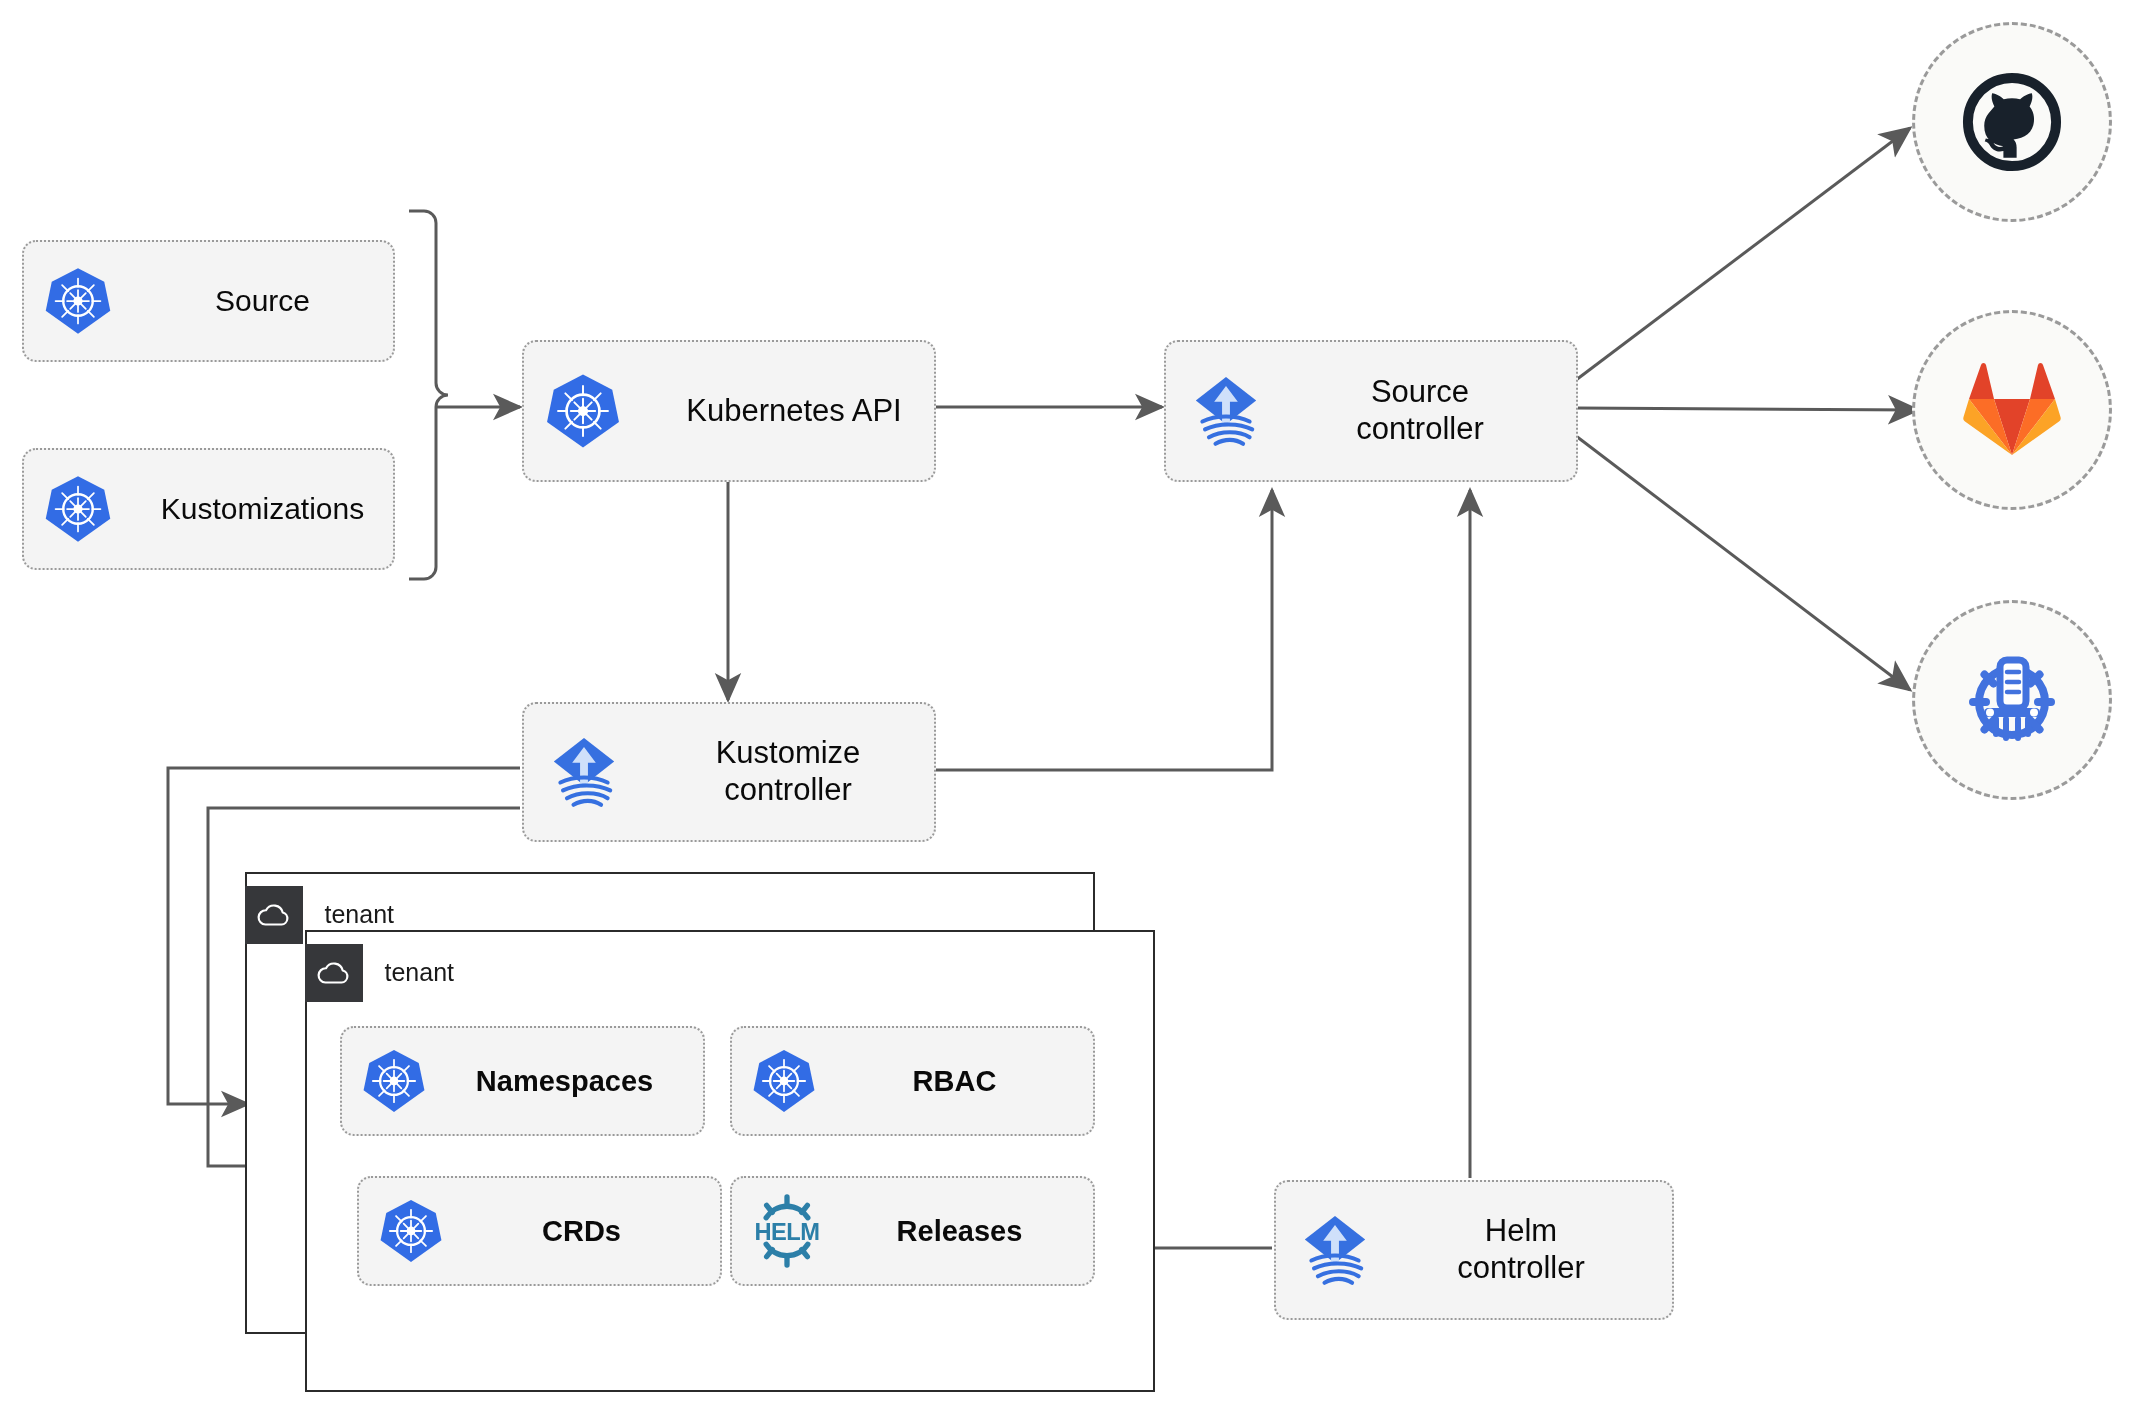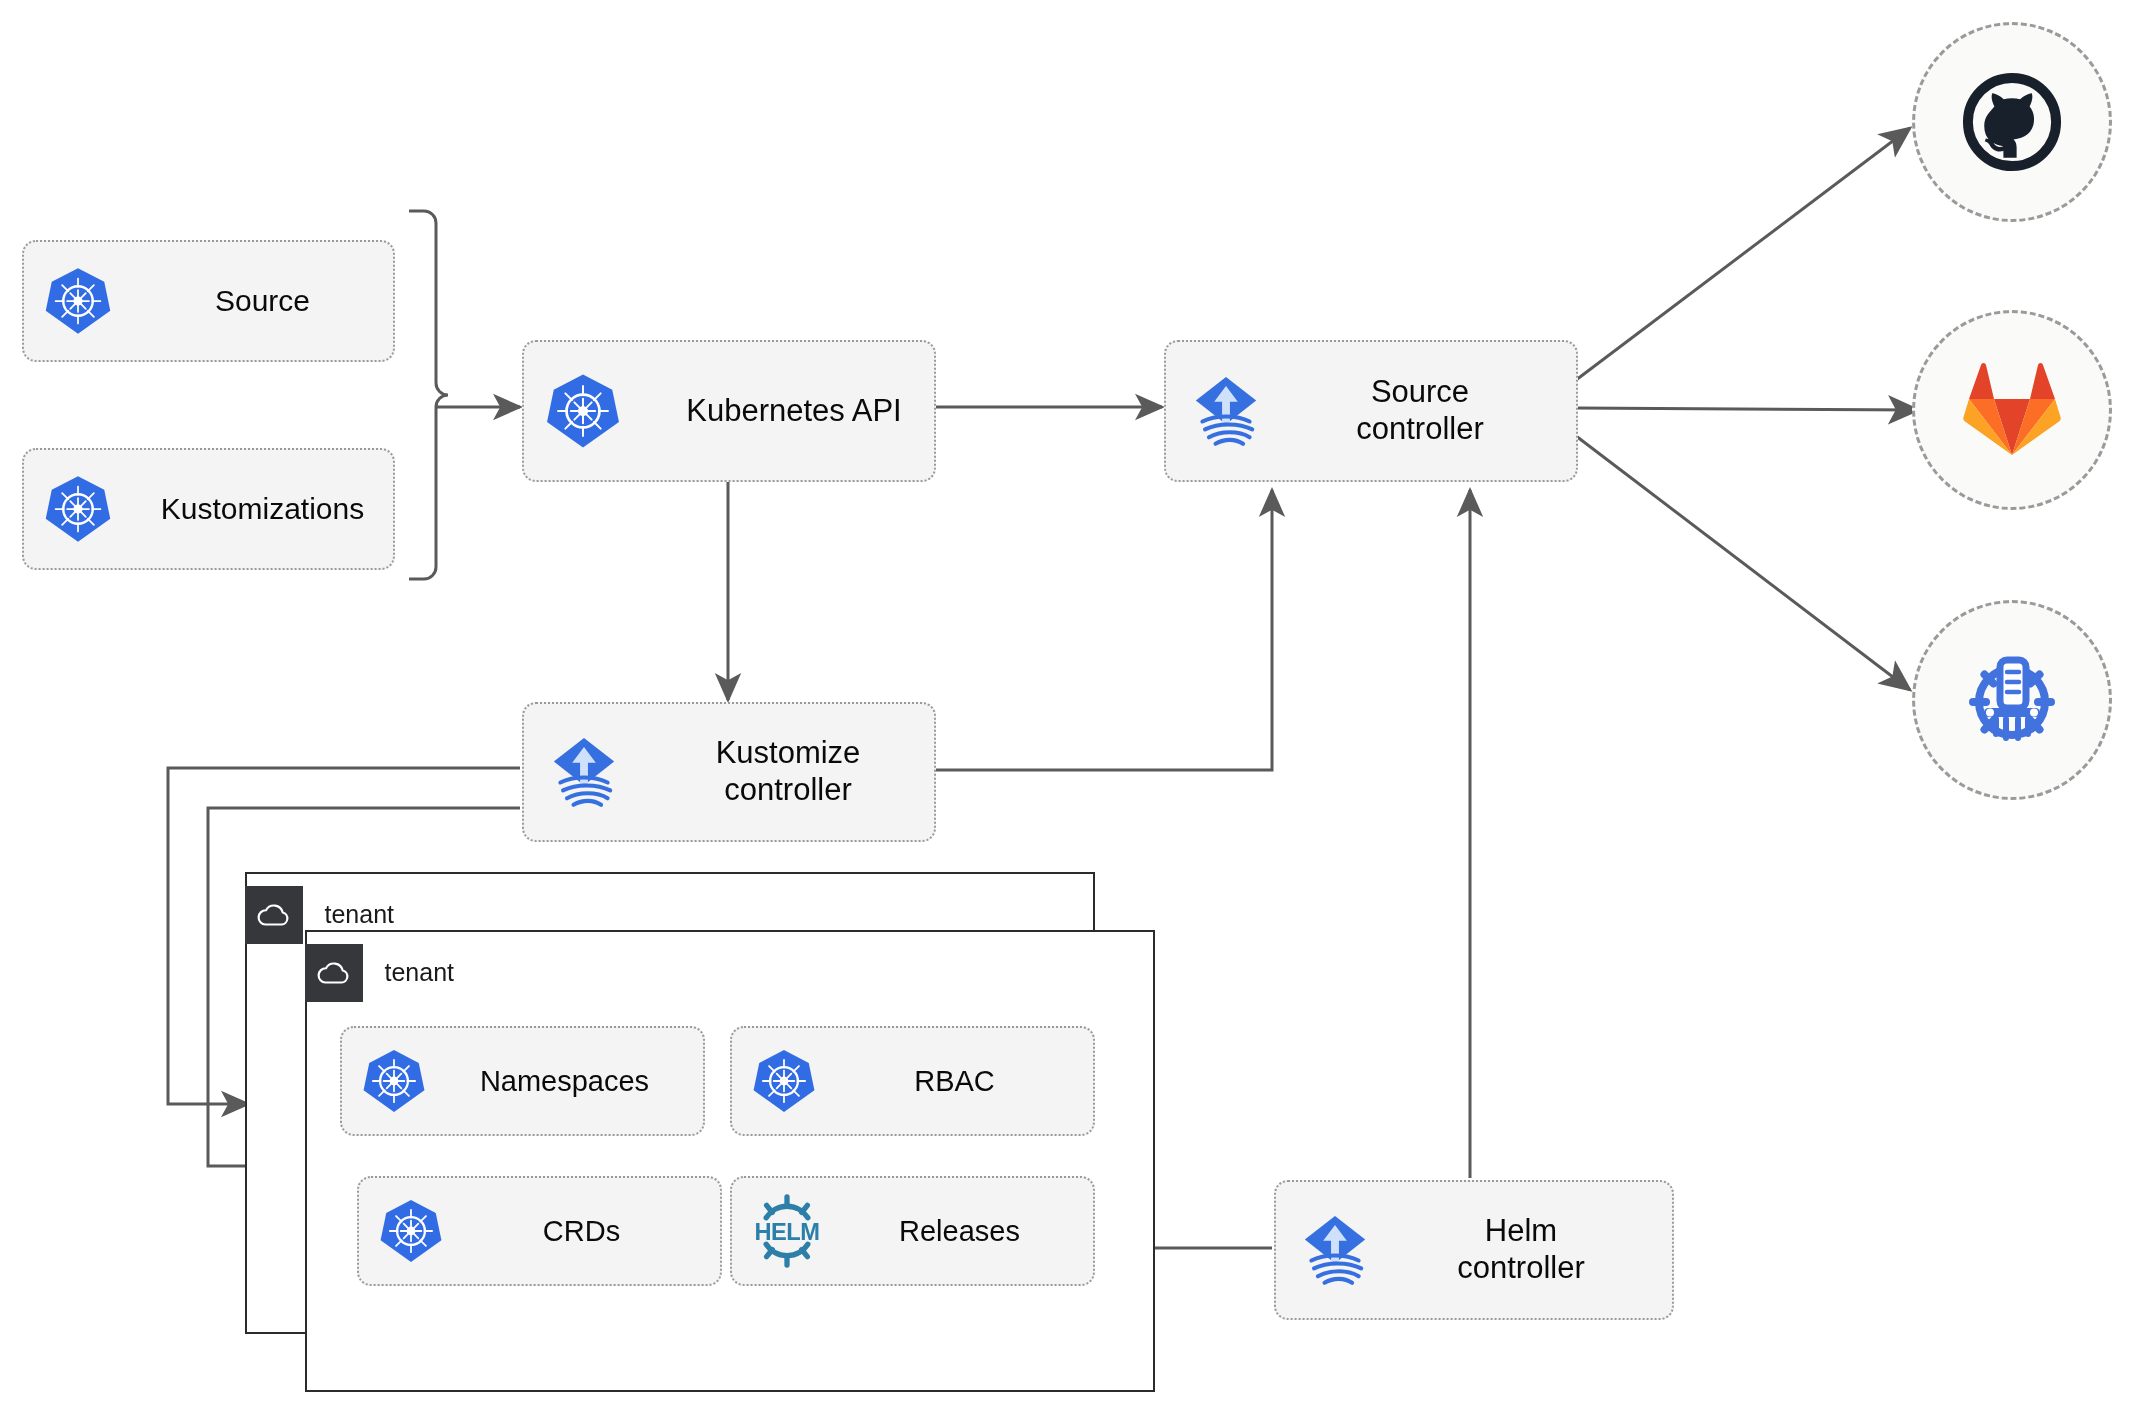--- a/index.html
+++ b/index.html
@@ -11,21 +11,21 @@
     position:absolute;box-sizing:border-box;
     background:#f4f4f4;border:2.5px dotted #9a9a9a;border-radius:14px;
     display:flex;align-items:center;
   }
   .node .ico{flex:0 0 auto;display:flex;align-items:center;justify-content:center;}
   .node .lbl{flex:1 1 auto;text-align:center;color:#0a0a0a;line-height:1.18;
              white-space:pre-line;font-weight:400;}
 
   
   .pill .lbl{font-size:30px;}
-  .pill.small .lbl{font-size:29px;}
+  .pill.small .lbl{font-size:29px;font-weight:bold;}
 
   
   .ctrl .lbl{font-size:31px;}
 
   
   .circ{
     position:absolute;box-sizing:border-box;border-radius:50%;
     background:#fafaf8;border:3px dashed #9a9a9a;
     display:flex;align-items:center;justify-content:center;
   }

